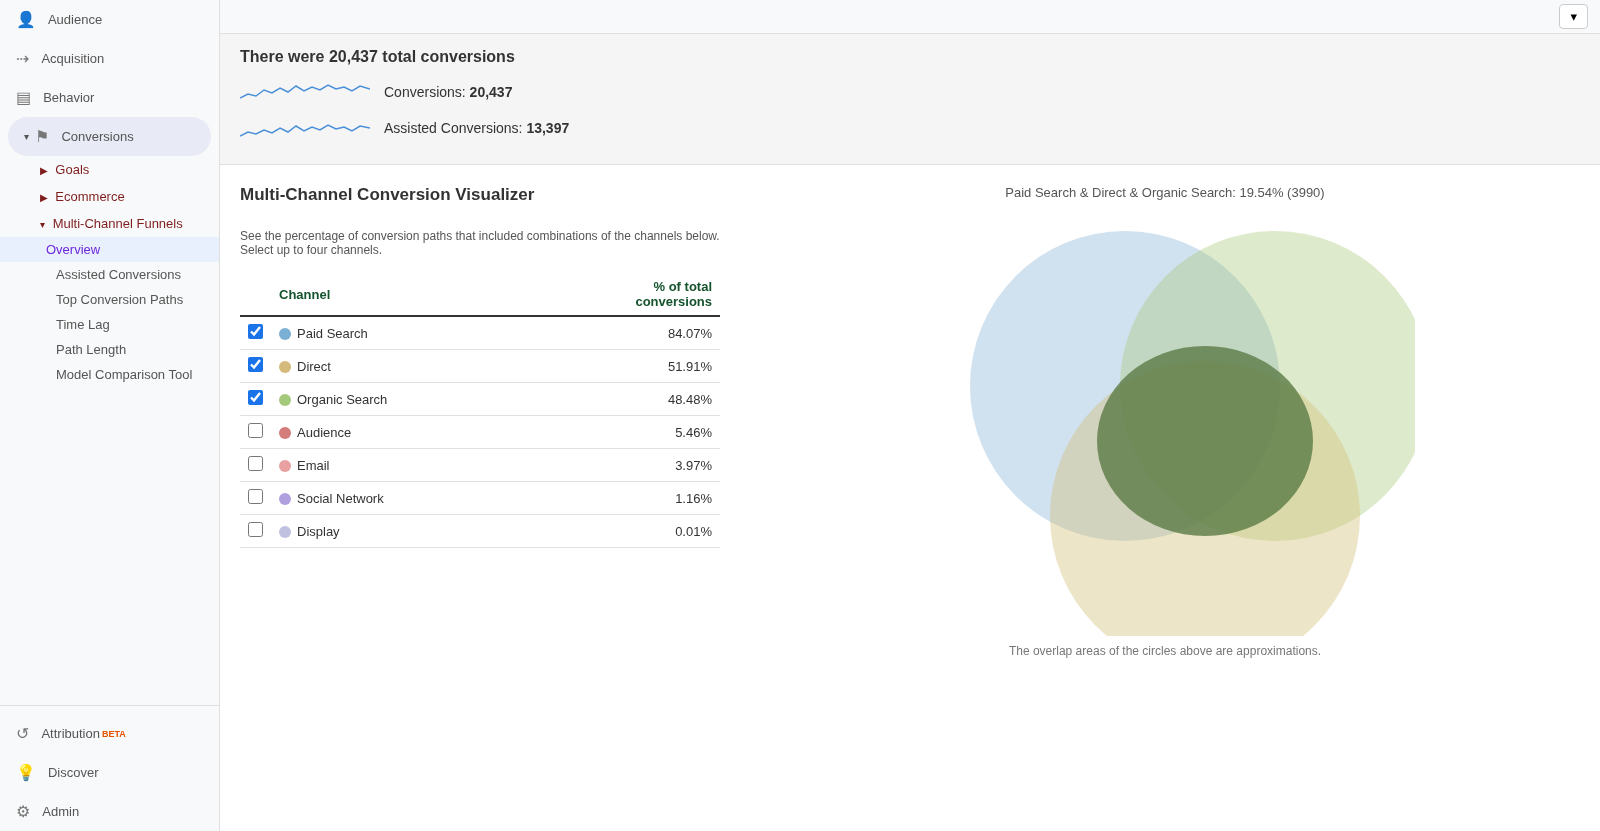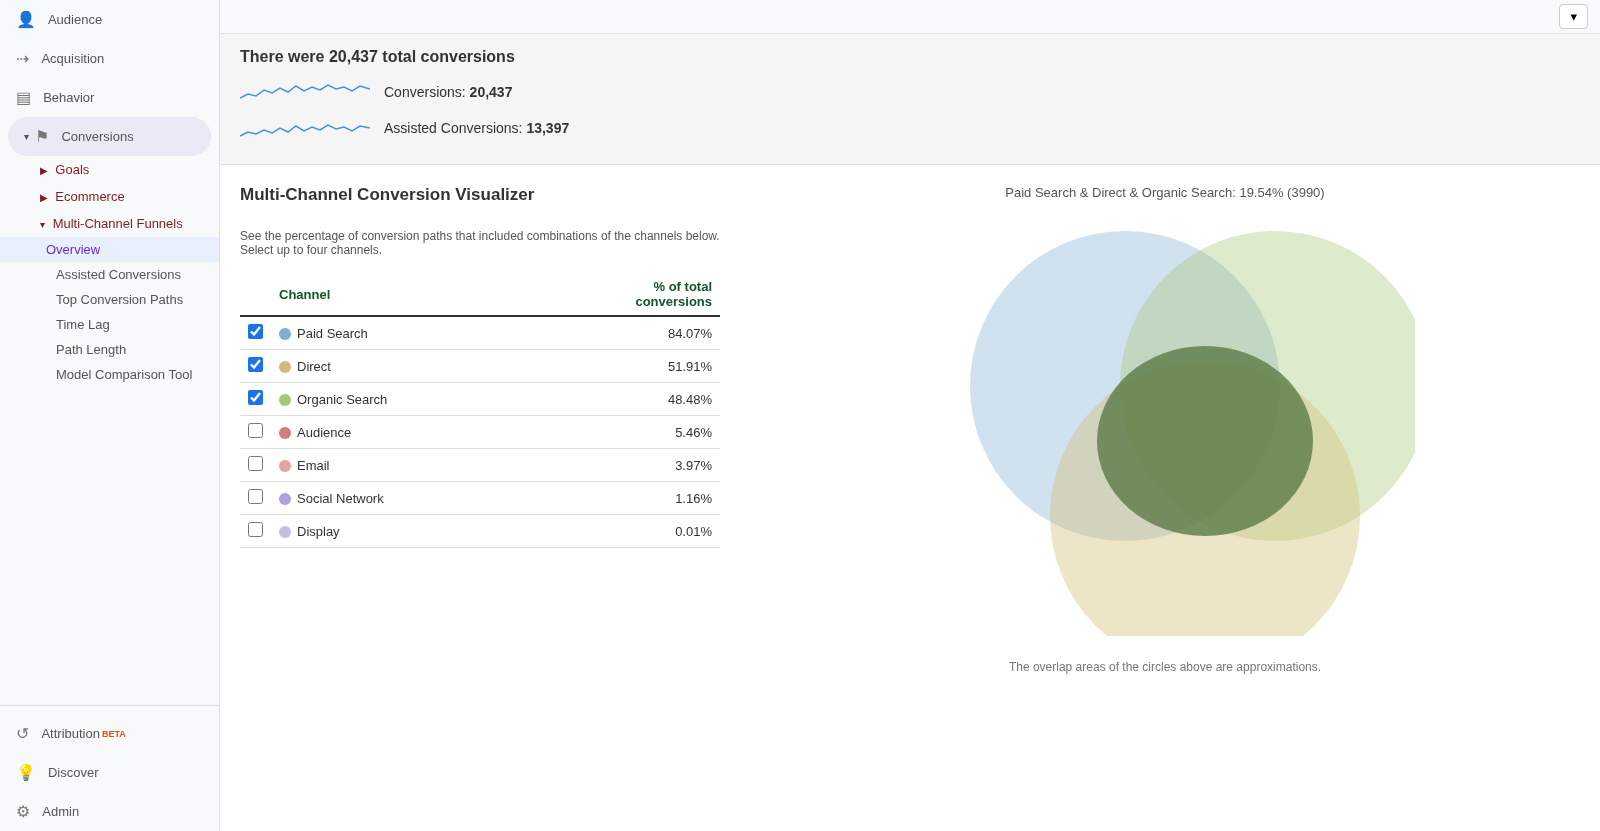--- a/index.html
+++ b/index.html
@@ -175,21 +175,21 @@
       text-align: center;
     }
     .venn-svg {
       width: 500px;
       height: 420px;
     }
     .venn-note {
       font-size: 12px;
       color: #777;
       text-align: center;
-      margin-top: 24px;
+      margin-top: 8px;
     }
 
     
     .beta-badge {
       font-size: 9px;
       font-weight: 700;
       color: #e65100;
       vertical-align: super;
       margin-left: 2px;
     }

